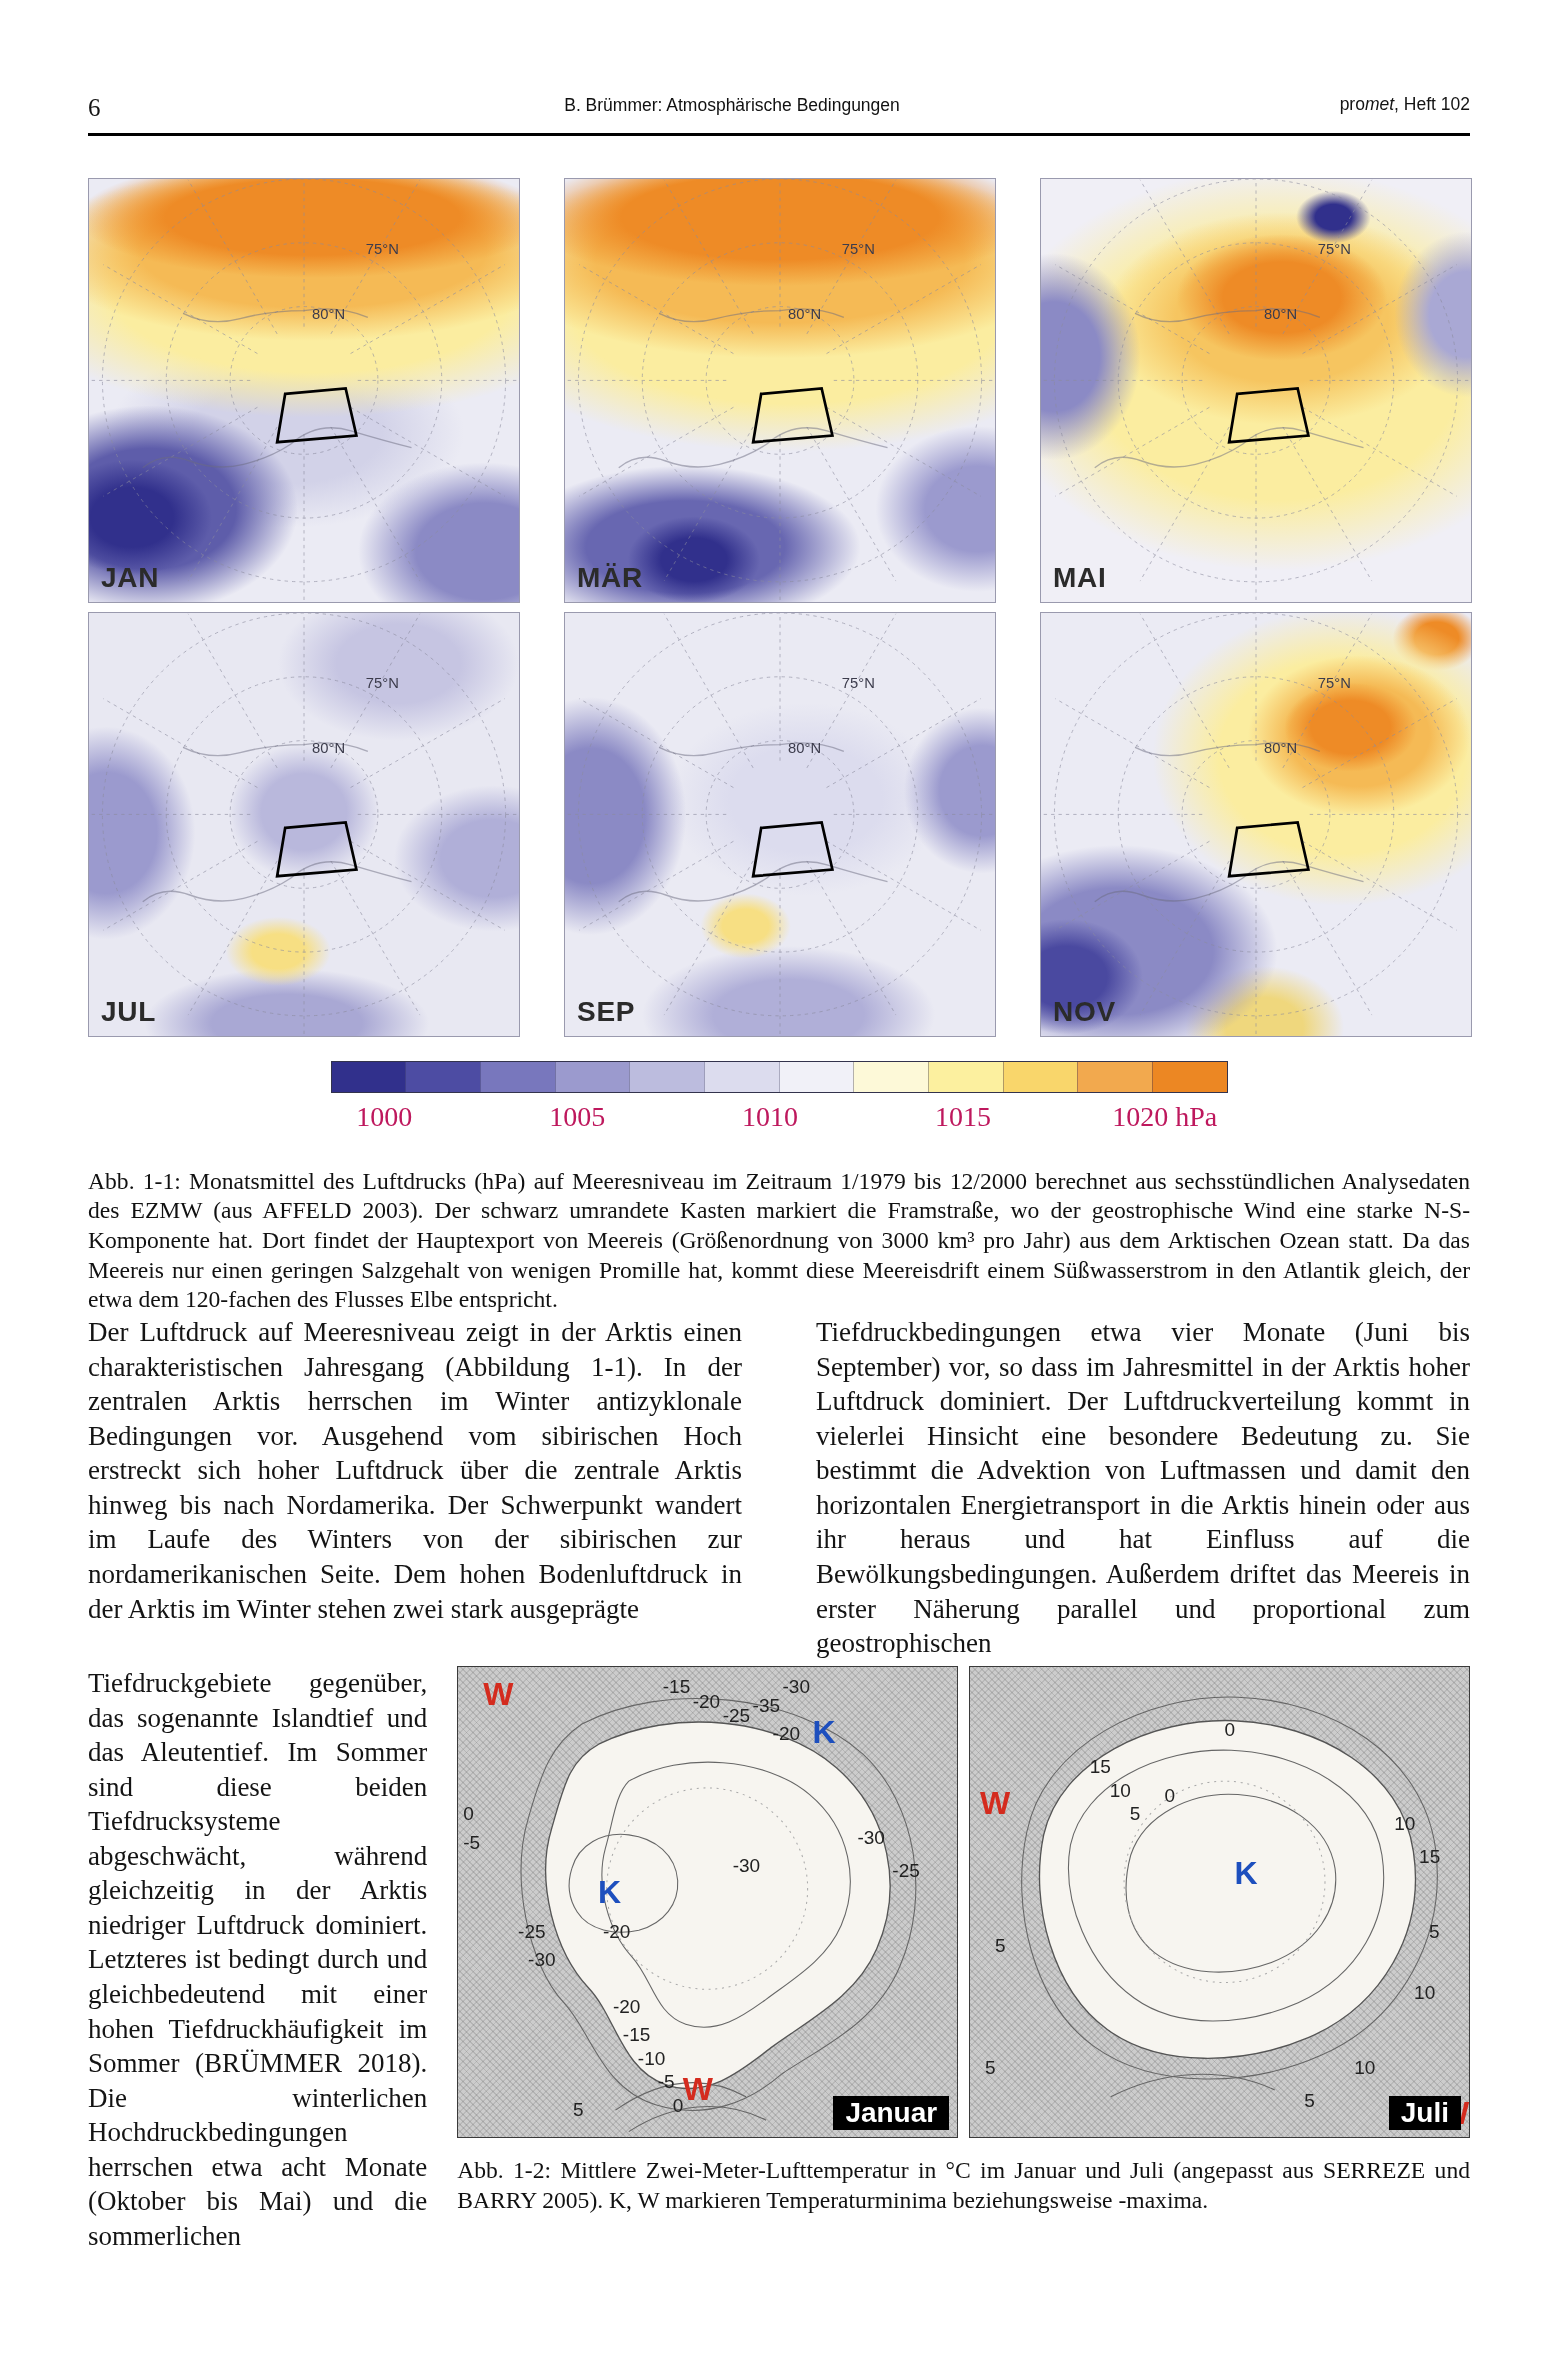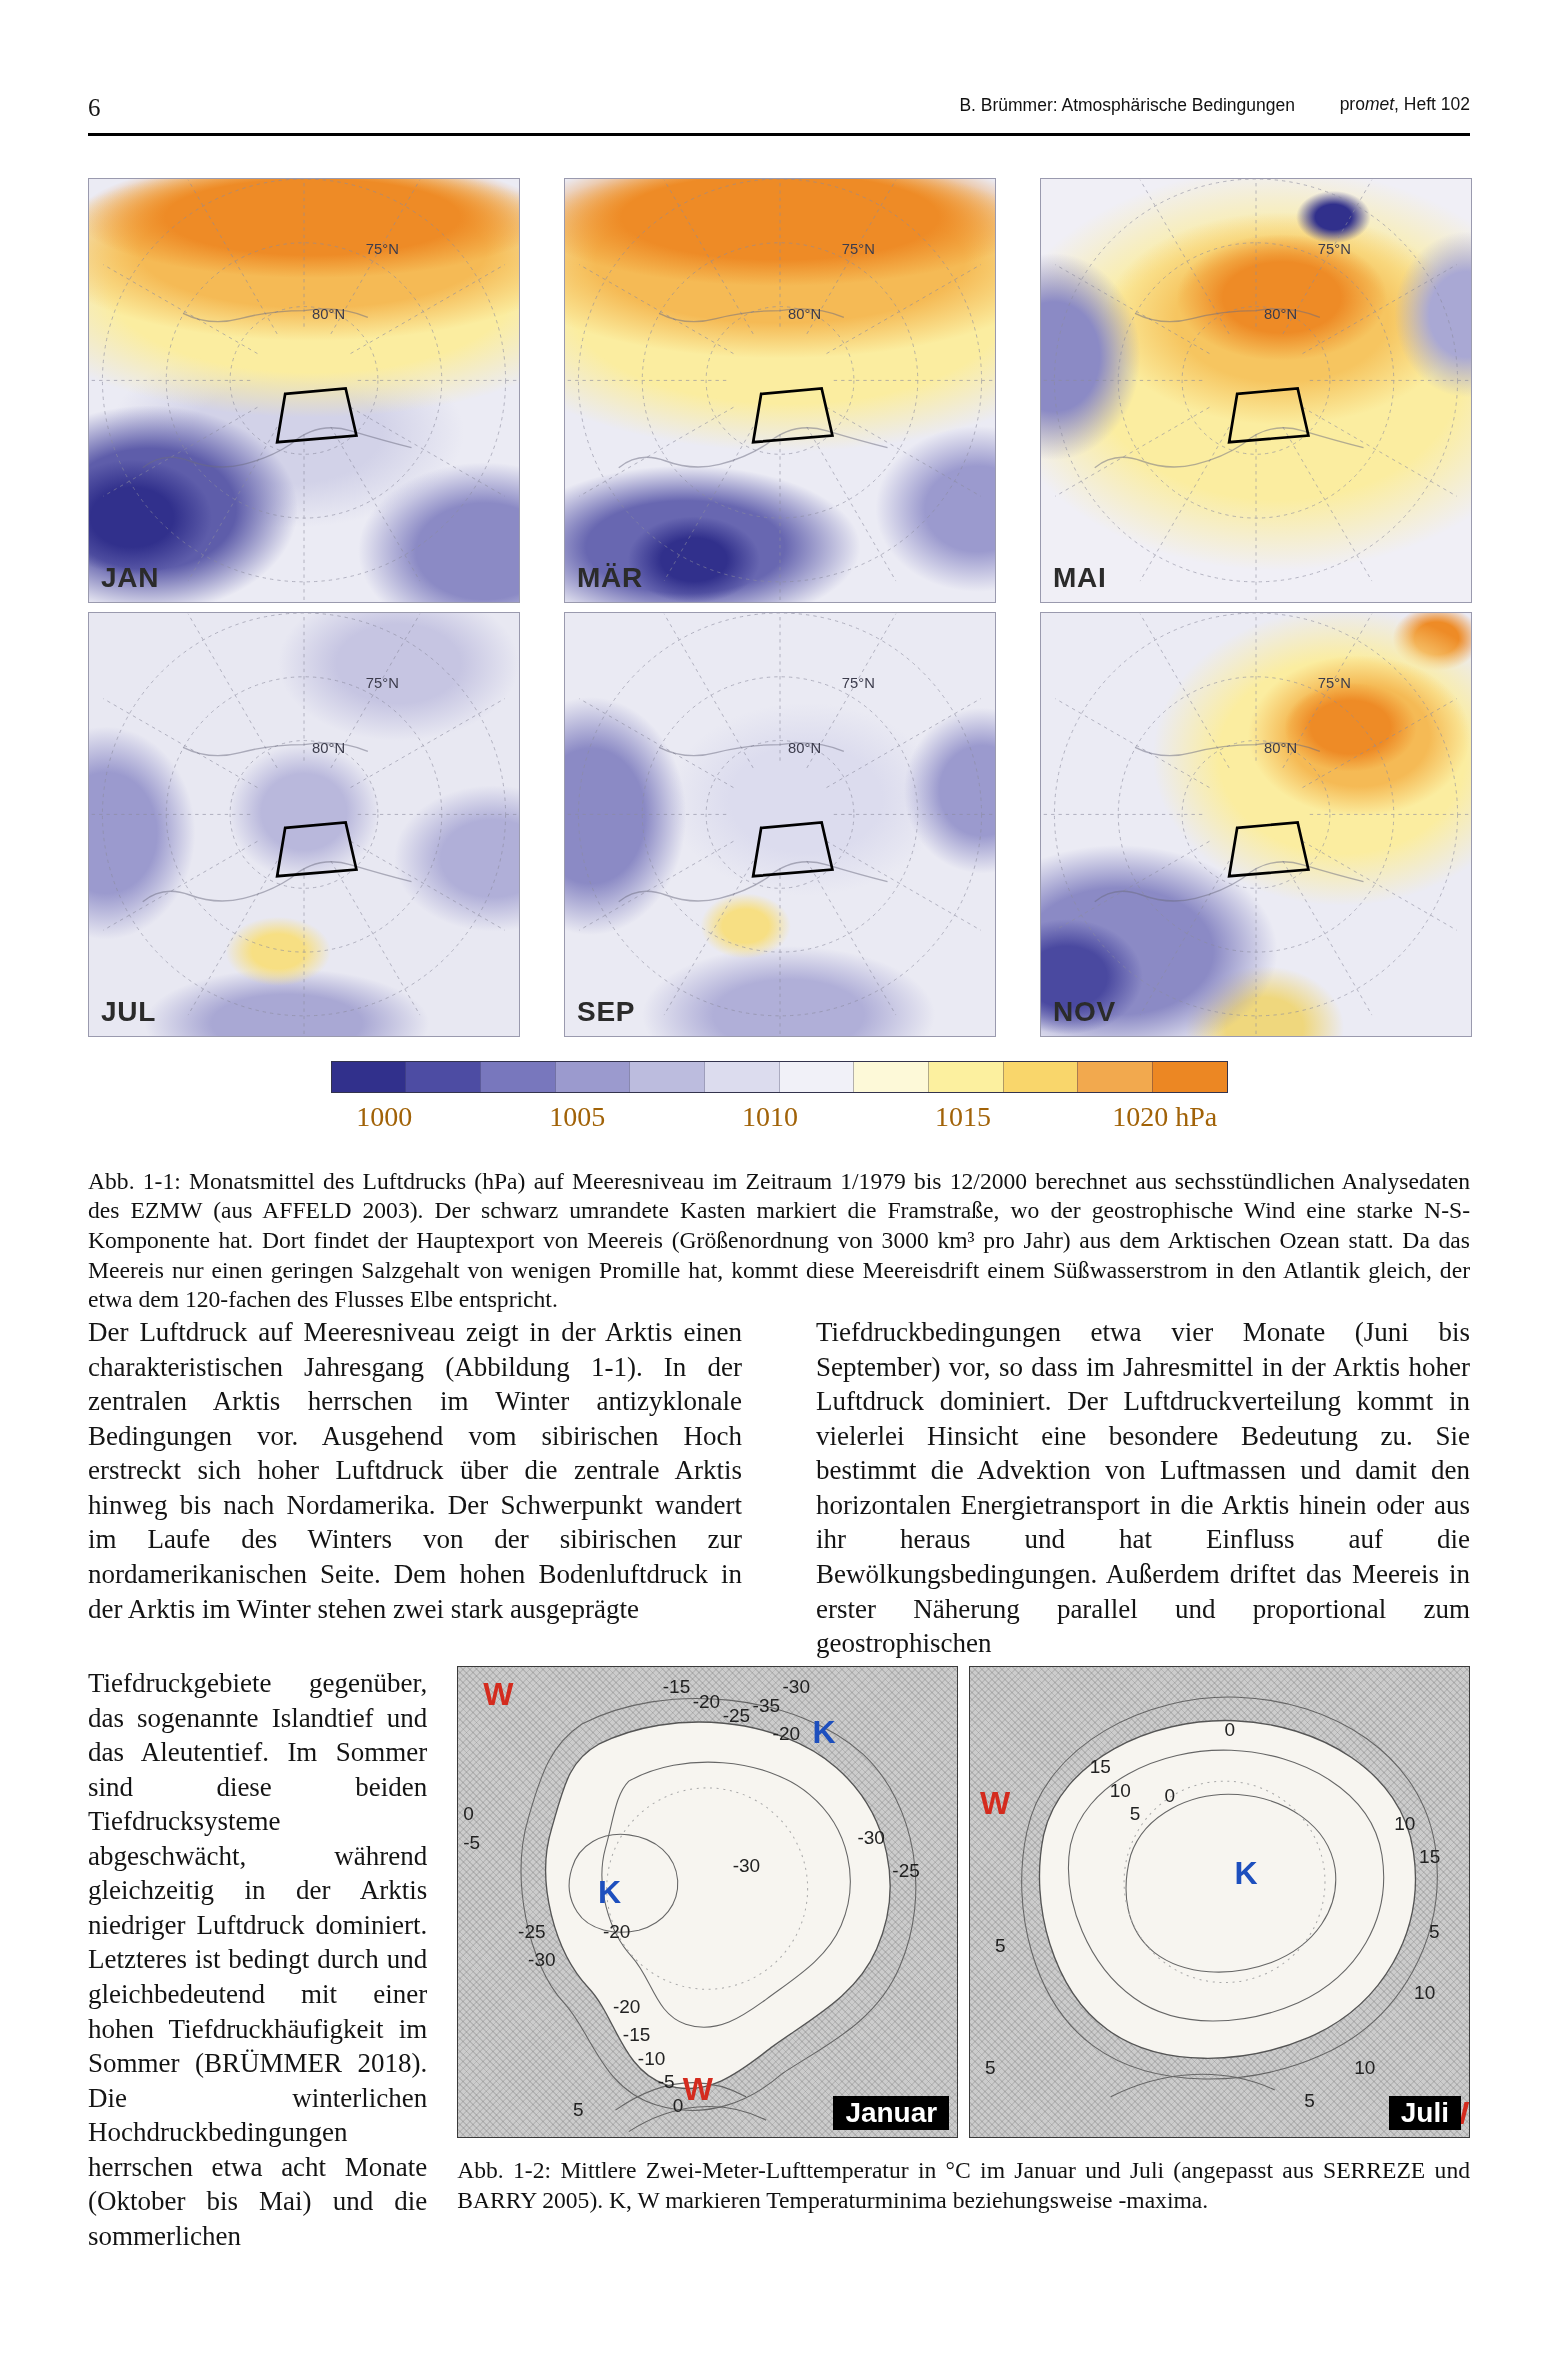--- a/index.html
+++ b/index.html
@@ -3,21 +3,21 @@
 <meta charset="utf-8">
 <style>
   *{margin:0;padding:0;box-sizing:border-box}
   html,body{background:#ffffff}
   .page{width:1558px;min-height:2377px;margin:0 auto;background:#fff;color:#141414;
         padding:94px 88px 61px;font-family:"Liberation Serif",serif}
 
   
   .header{display:flex;align-items:flex-start}
   .page-num{font-size:25px;width:81px}
-  .run-title{flex:1;text-align:right;font-family:"Liberation Sans",sans-serif;
+  .run-title{flex:1;text-align:center;font-family:"Liberation Sans",sans-serif;
              font-size:17.5px;line-height:1.35;color:#111}
   .journal{width:175px;text-align:right;font-family:"Liberation Sans",sans-serif;
            font-size:17.5px;white-space:nowrap}
   .journal .emph{font-weight:400;font-style:italic}
   .rule{border-top:3.4px solid #000;margin-top:10.8px}
 
   
   .fig1{margin-top:42px}
   .map-grid{display:grid;grid-template-columns:repeat(3,432px);gap:9.4px 44px}
   .map-tile{position:relative;width:432px;height:425px;border:0.7px solid #9a9aae;overflow:hidden;background:#ebebf4}
@@ -76,21 +76,21 @@
     radial-gradient(ellipse 28% 22% at 52% 98%, #efd77d 0%, #efd77d 32%, rgba(239,215,125,0) 66%),
     #ebebf4}
 
   
   .colorbar-wrap{margin-top:24px;display:flex;flex-direction:column;align-items:center}
   .colorbar{display:flex;width:897px;height:32px;border:0.7px solid #33334d}
   .cb-cell{flex:1}
   .cb-cell + .cb-cell{border-left:0.7px solid rgba(40,40,90,.35)}
   .cb-labels{position:relative;width:897px;height:38px;margin-top:5.4px}
   .cb-label{position:absolute;top:2.7px;transform:translateX(-50%);font-family:"Liberation Serif",serif;
-            font-size:28px;color:#a16207;white-space:nowrap}
+            font-size:28px;color:#be185d;white-space:nowrap}
 
   .fig-caption{margin-top:30px;font-size:23.6px;line-height:1.26;text-align:justify;color:#111}
 
   
   .body-cols{display:flex;gap:74px}
   .col{width:654px;font-size:27px;line-height:1.28;text-align:justify;hyphens:auto}
   .bottom-row{display:flex;gap:30px;margin-top:5.4px}
   .narrow-col{width:341px;font-size:27px;line-height:1.28;text-align:justify;hyphens:auto}
   .fig2{flex:1}
   .t2-maps{display:flex;gap:10.8px}

